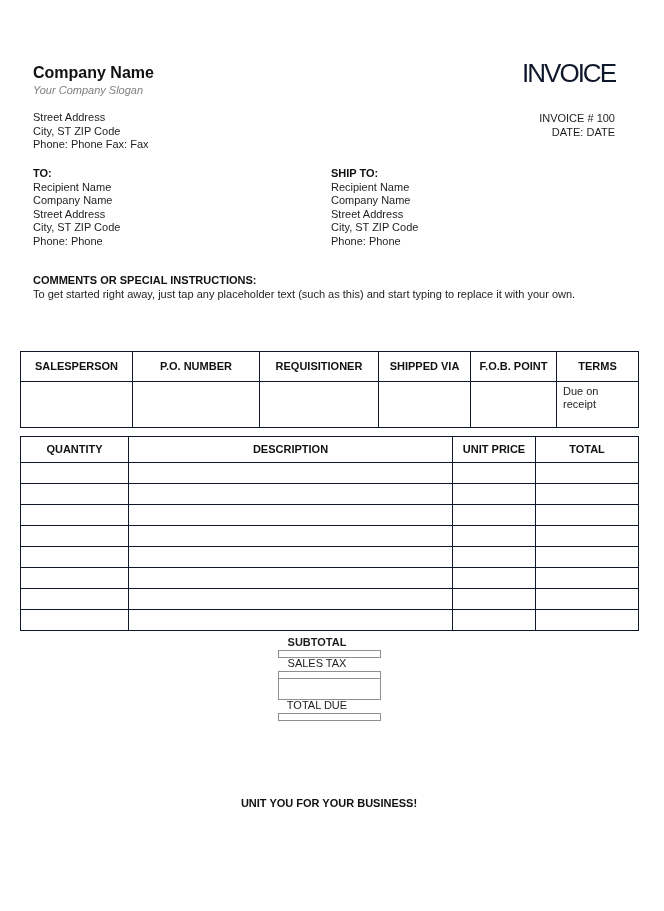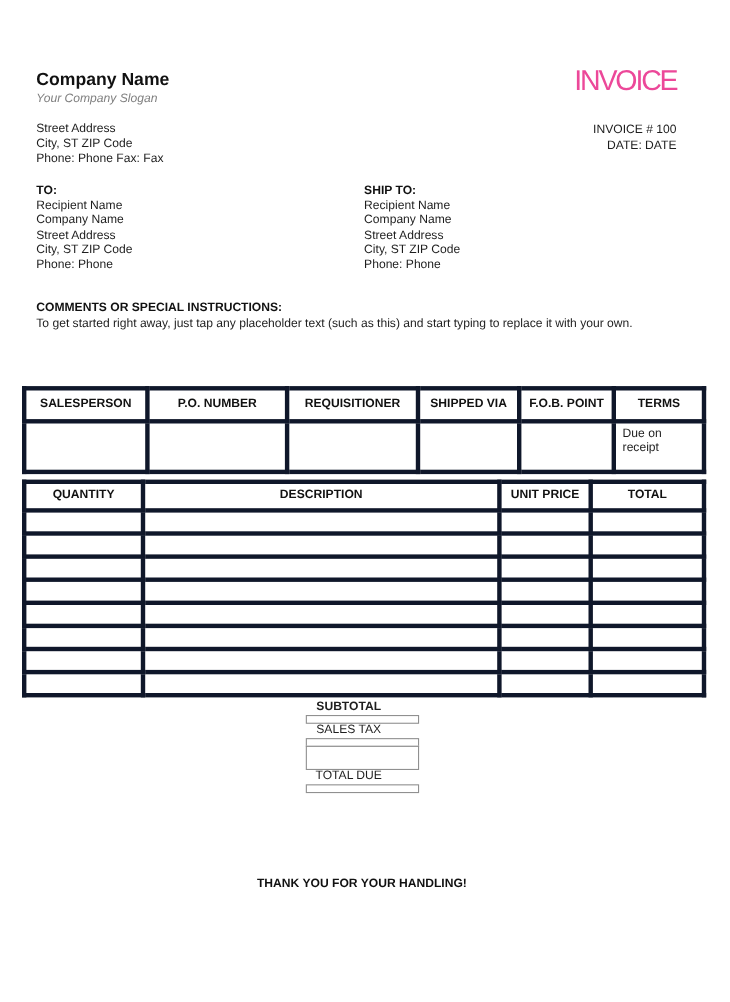--- a/index.html
+++ b/index.html
@@ -8,31 +8,31 @@
   .page {
     position:relative; width:664px; height:911px; background:#ffffff;
     overflow:hidden; font-size:11px; line-height:13.5px;
   }
   
   .hdr-left { position:absolute; left:33px; top:64px; }
   .company-name { font-size:16px; line-height:18px; font-weight:bold; color:#111; }
   .slogan { font-size:11px; line-height:13px; font-style:italic; color:#7f7f7f; margin-top:2px; }
   .addr-block { margin-top:14px; }
   .hdr-right { position:absolute; right:49px; top:58px; text-align:right; }
-  .invoice-title { font-size:26px; line-height:30px; color:#ec4899; letter-spacing:-2px; font-weight:normal; }
+  .invoice-title { font-size:26px; line-height:30px; color:#0f172a; letter-spacing:-2px; font-weight:normal; }
   .invoice-meta { margin-top:24px; }
   
   .to-row { position:absolute; left:33px; top:155px; width:598px; display:flex; }
   .to-col { width:298px;margin-top:12px; }
   .sec-label { font-weight:bold; color:#111; }
   
   .comments { position:absolute; left:33px; top:274px; width:600px; }
   
   table { border-collapse:collapse; table-layout:fixed; width:618px; }
-  th, td { border:4px solid #0f172a; font-size:11px; }
+  th, td { border:1px solid #0f172a; font-size:11px; }
   th { font-weight:bold; text-align:center; color:#111; background:#fff; }
   .info-table { position:absolute; left:20px; top:351px; }
   .info-table th { height:30px; }
   .info-table td { height:46px; vertical-align:top; text-align:left; padding:3px 6px; line-height:13px; }
   .items-table { position:absolute; left:20px; top:436px; }
   .items-table th { height:26px; }
   .items-table td { height:21px; }
   
   .summary { position:absolute; left:20px; top:636px; width:618px; }
   .summary-row { display:flex; align-items:center; height:22px; margin-top:-1px;flex-direction:column; }
@@ -198,15 +198,15 @@
     </div>
     <div class="summary-row">
       <div class="summary-box"></div>
     </div>
     <div class="summary-row">
       <div class="summary-label">TOTAL DUE</div>
       <div class="summary-box"></div>
     </div>
   </div>
 
-  <div class="thank-you">THANK YOU FOR YOUR HANDLING!</div>
+  <div class="thank-you">UNIT YOU FOR YOUR BUSINESS!</div>
 
 </div>
 
 </body></html>

